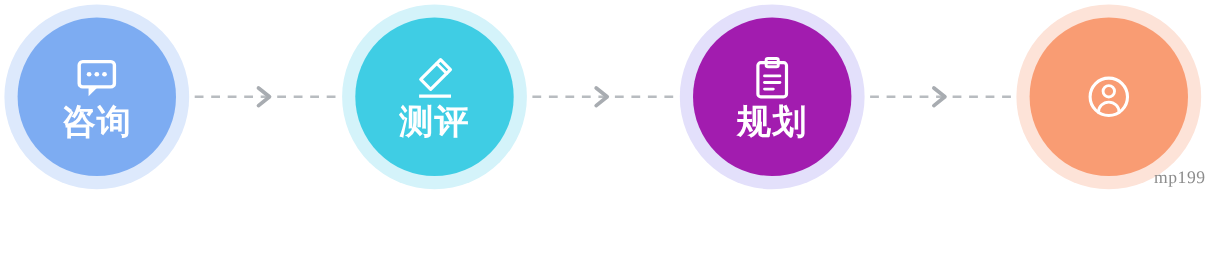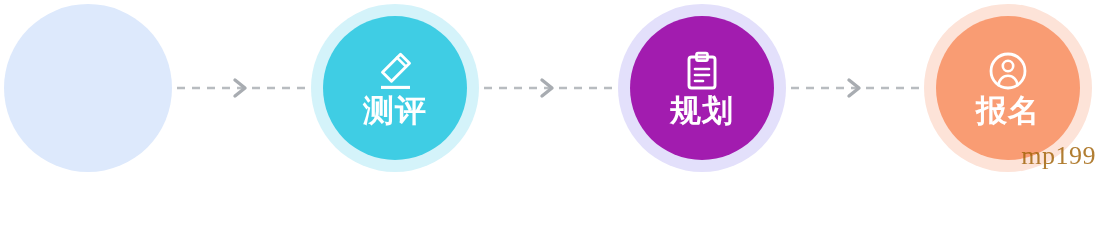--- a/index.html
+++ b/index.html
@@ -94,35 +94,47 @@
   .conn-1 { left: 177px; }
   .conn-2 { left: 484px; }
   .conn-3 { left: 791px; }
 
   
   .watermark {
     position: absolute;
     right: 2px;
     bottom: 4px;
     font-family: "Liberation Serif", "DejaVu Serif", serif;
-    font-size: 26px;
-    color: #a16207;
+    font-size: 16px;
+    color: #737373;
     opacity: 0.82;
     letter-spacing: 0.5px;
     white-space: nowrap;
     pointer-events: none;
   }
 </style>
 </head>
 <body>
 
 <div id="flow">
 
   <div class="step step-1">
     <span class="step-ring" style="background: rgb(221, 233, 252);"></span>
+    <span class="step-core" style="background: rgb(125, 172, 242);">
+      <span class="step-icon">
+        <svg viewBox="0 0 44 44" fill="none">
+          <rect x="6" y="7" width="32" height="23" rx="3.2" ry="3.2" stroke="#ffffff" stroke-width="3.1" fill="none"></rect>
+          <path d="M14.5 30 L14.5 38.5 L23 30 Z" fill="#ffffff"></path>
+          <circle cx="15" cy="18.5" r="2.15" fill="#ffffff"></circle>
+          <circle cx="22" cy="18.5" r="2.15" fill="#ffffff"></circle>
+          <circle cx="29" cy="18.5" r="2.15" fill="#ffffff"></circle>
+        </svg>
+      </span>
+      <span class="step-label">咨询</span>
+    </span>
   </div>
 
   <div class="connector conn-1">
     <svg viewBox="0 0 134 20" fill="none">
       <line x1="0" y1="10" x2="134" y2="10" stroke="#b8bcc0" stroke-width="2.4" stroke-dasharray="8 7" stroke-linecap="butt"></line>
       <path d="M58 2 L68 10 L58 18" stroke="#a8acb1" stroke-width="3.4" stroke-linecap="round" stroke-linejoin="round" fill="none"></path>
     </svg>
   </div>
 
   <div class="step step-2">
@@ -172,19 +184,18 @@
   <div class="step step-4">
     <span class="step-ring" style="background: rgb(253, 227, 216);"></span>
     <span class="step-core" style="background: rgb(249, 156, 115);">
       <span class="step-icon">
         <svg viewBox="0 0 44 44" fill="none">
           <circle cx="22" cy="22" r="17" stroke="#ffffff" stroke-width="2.8" fill="none"></circle>
           <circle cx="22" cy="17" r="5.2" stroke="#ffffff" stroke-width="2.6" fill="none"></circle>
           <path d="M12.6 36.2 a9.4 9.4 0 0 1 18.8 0" stroke="#ffffff" stroke-width="2.6" fill="none" stroke-linecap="round"></path>
         </svg>
       </span>
-      <span class="step-label">报名</span>
     </span>
   </div>
 
   <div class="watermark">mp199</div>
 
 </div>
 
 </body></html>

